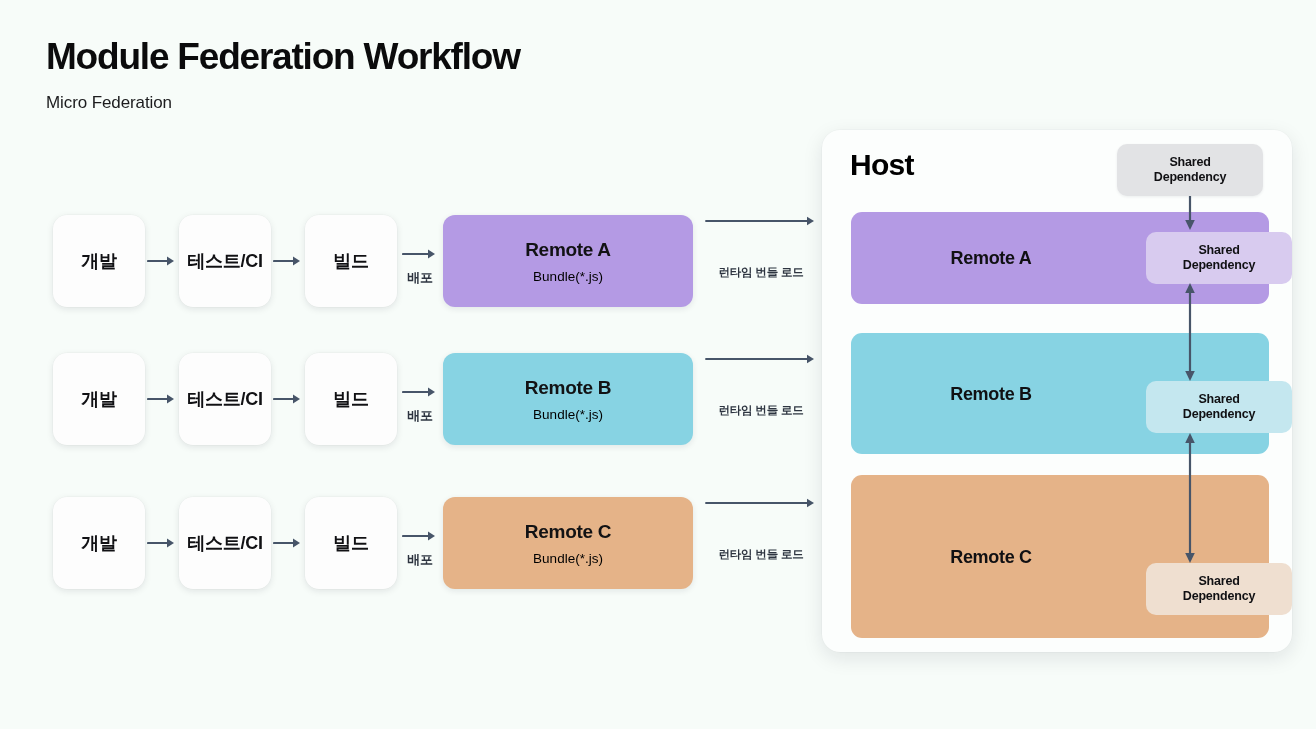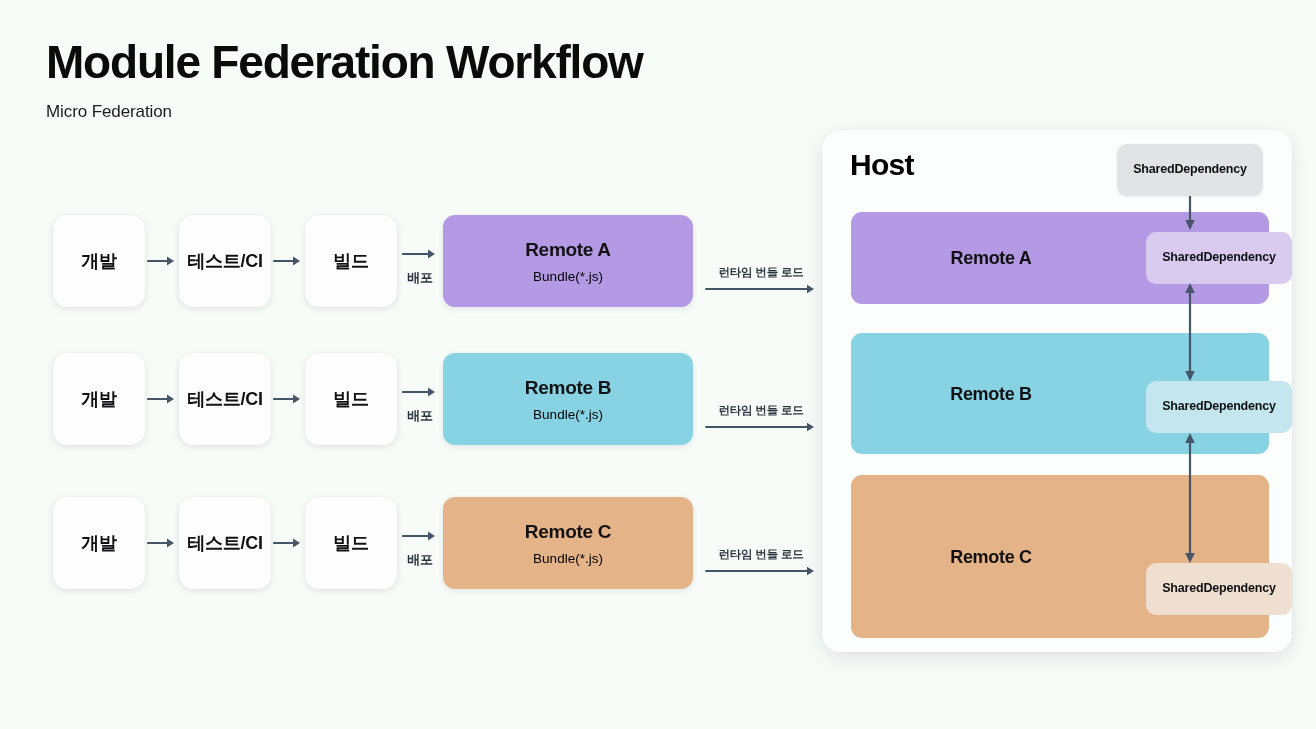--- a/index.html
+++ b/index.html
@@ -7,21 +7,21 @@
     width: 1316px; height: 729px;
     background: #f7fcf9;
     font-family: "Liberation Sans", sans-serif;
     overflow: hidden;
   }
   .page { position: relative; width: 1316px; height: 729px; background: #f7fcf9; }
 
   
   .header { position: absolute; left: 46px; top: 38px; }
   .title {
-    font-size: 46px; font-weight: 700; letter-spacing: -1.2px;
+    font-size: 37px; font-weight: 700; letter-spacing: -1.2px;
     color: #0b0b0c; line-height: 1.05;
   }
   .subtitle {
     font-size: 17px; font-weight: 400; color: #1c1c1e;
     margin-top: 16px; letter-spacing: -0.1px;
   }
 
   
   .pipelines { position: absolute; left: 0; top: 0; }
   .prow { position: absolute; display: flex; align-items: center; }
@@ -59,21 +59,21 @@
     border-radius: 12px;
     display: flex; flex-direction: column;
     align-items: center; justify-content: center;
     box-shadow: 0 2px 6px rgba(16,24,40,0.09);
   }
   .bundle .bt { font-size: 19px; font-weight: 700; color: #121214; letter-spacing: -0.3px; }
   .bundle .bs { font-size: 13.5px; font-weight: 400; color: #000000; margin-top: 8px; }
 
   .load-arrow {
     width: 136px; height: 92px; position: relative; flex-shrink: 0;
-    display: flex; align-items: flex-end; justify-content: center;
+    display: flex; align-items: flex-start; justify-content: center;
   }
   .load-arrow .llabel {
     position: absolute; top: 50px; left: 0; width: 136px;
     text-align: center; font-size: 11.5px; font-weight: 700;
     color: #2d3440; letter-spacing: -0.2px;
   }
 
   
   .host {
     position: absolute; left: 822px; top: 130px;
@@ -94,21 +94,21 @@
   .hrow .hlabel {
     position: absolute; left: 0; top: 50%; transform: translateY(-50%);
     width: 280px; text-align: center;
     font-size: 18px; font-weight: 700; color: #101013; letter-spacing: -0.3px;
   }
 
   .dep {
     position: absolute;
     width: 146px; height: 52px;
     border-radius: 10px;
-    display: flex; 
+    display: flex; flex-direction: column;
     align-items: center; justify-content: center;
     line-height: 1.22;
     font-size: 12.5px; font-weight: 700; color: #101013;
     letter-spacing: -0.2px; text-align: center;
   }
   .dep-top {
     position: absolute; left: 295px; top: 14px;
     background: #e2e3e5;
     box-shadow: 0 1px 3px rgba(16,24,40,0.07);
   }

